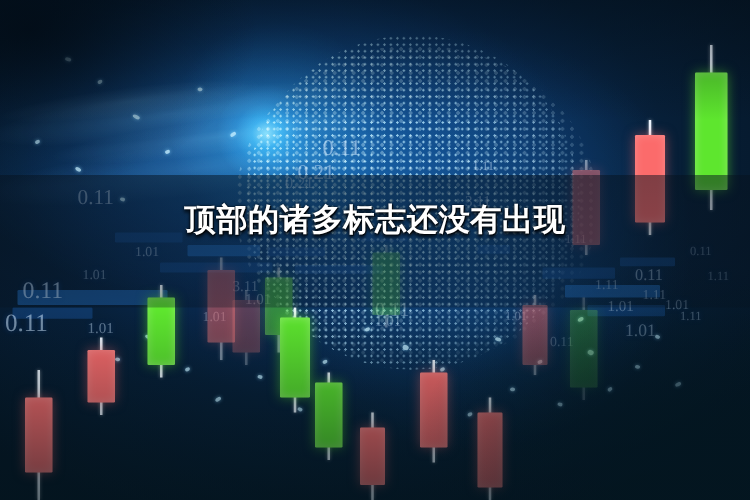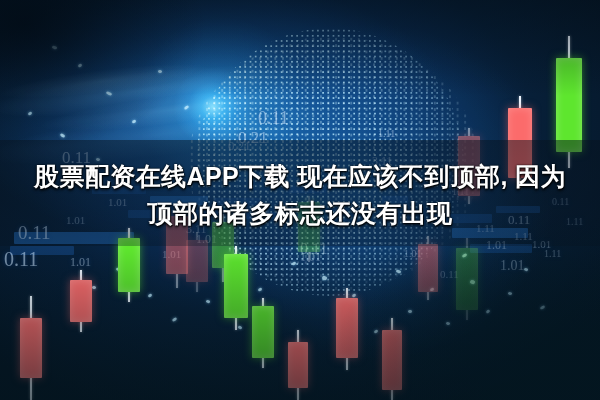--- a/index.html
+++ b/index.html
@@ -340,17 +340,16 @@
         <div class="wick" style="top: 0px; height: 132px;"></div>
         <div class="body" style="top: 22px; height: 94px;"></div>
       </div>
     </div>
 
   <div class="layer bg-vignette"></div>
 
   <div class="title-band"></div>
 
   <div class="title-block">
-    <div class="title-line">股票配资在线APP下载 现在应该不到顶部, 因为</div>
     <div class="title-line">顶部的诸多标志还没有出现</div>
   </div>
 
 </div>
 
 </body></html>

